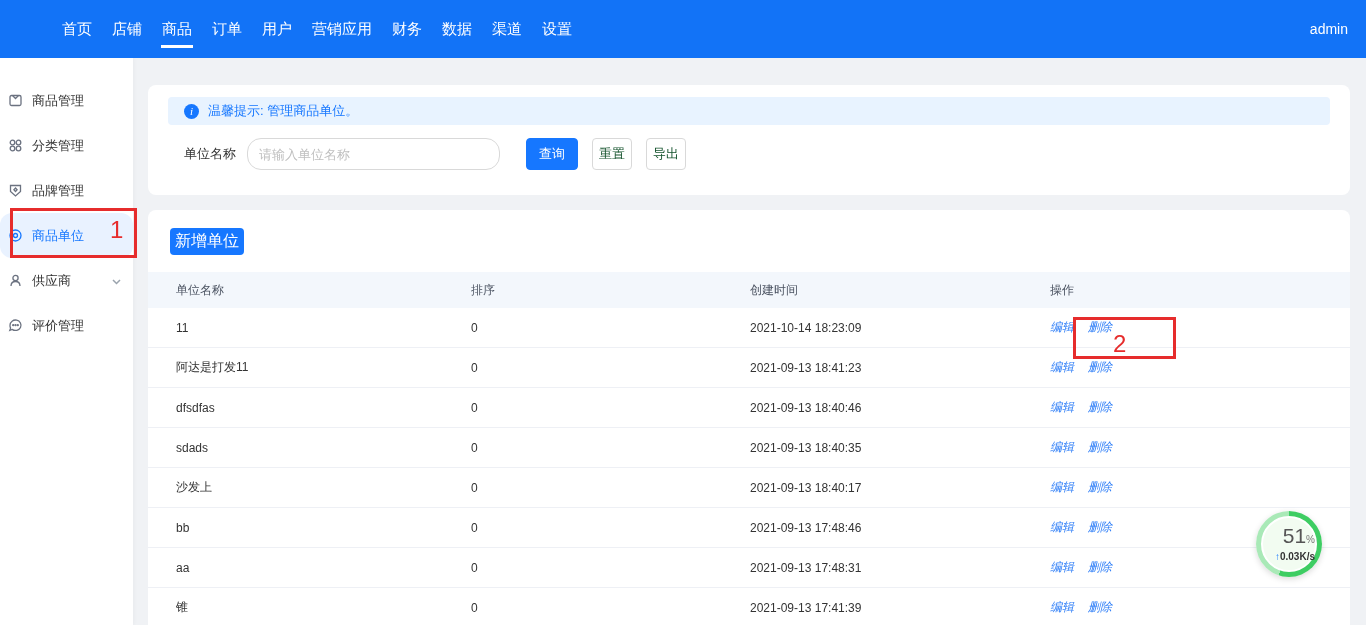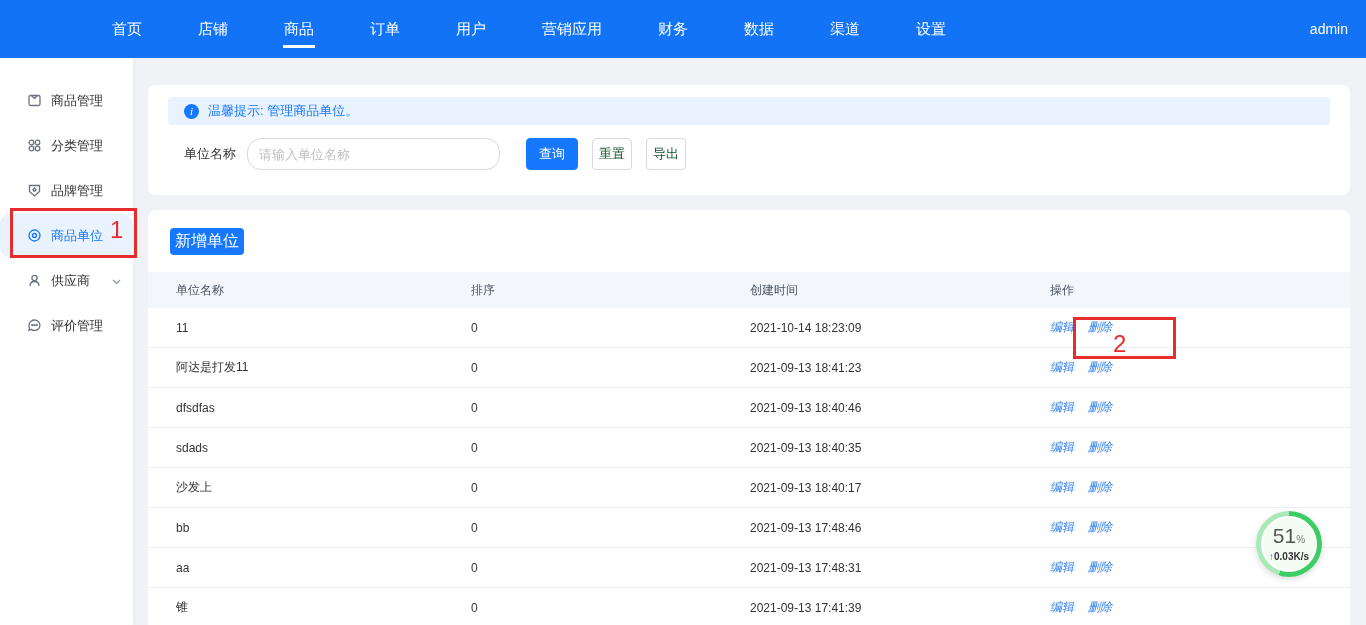--- a/index.html
+++ b/index.html
@@ -2,31 +2,31 @@
 <html><head>
 <meta charset="utf-8">
 <style>
   * { margin:0; padding:0; box-sizing:border-box; }
   html,body { width:1366px; height:625px; overflow:hidden; background:#f0f2f5;
     font-family:"Liberation Sans","DejaVu Sans",sans-serif; }
 
   
   .topbar { position:absolute; left:0; top:0; width:1366px; height:58px;
     background:#1273f7; display:flex; align-items:center; z-index:5; }
-  .nav { display:flex; margin-left:112px; gap:56px; }
+  .nav { display:flex; margin-left:62px; gap:20px; }
   .nav-item { color:#fff; font-size:15px; height:58px; line-height:58px;
     position:relative; cursor:pointer; white-space:nowrap; }
   .nav-item.active::after { content:""; position:absolute; left:50%; transform:translateX(-50%);
     bottom:10px; width:32px; height:3px; background:#fff; }
   .topbar-user { position:absolute; right:18px; color:#fff; font-size:14px; cursor:pointer; }
 
   
   .sidebar { position:absolute; left:0; top:58px; width:133px; height:567px;
     background:#fff; box-shadow:1px 0 4px rgba(0,0,0,.04); z-index:2; padding-top:20px; }
-  .side-item { height:45px; display:flex; align-items:center; padding-left:27px;
+  .side-item { height:45px; display:flex; align-items:center; padding-left:8px;
     font-size:13px; color:#333; cursor:pointer; position:relative; }
   .side-item .s-icon { width:15px; height:15px; margin-right:9px; display:inline-flex;
     align-items:center; justify-content:center; }
   .side-item .s-icon svg { stroke:#6b7280; fill:none; stroke-width:1.3; }
   .side-item.active { background:#e9f2ff; color:#1677ff;border-radius:12px; }
   .side-item.active .s-icon svg { stroke:#1677ff; }
   .side-chevron { position:absolute; right:12px; }
   .side-chevron svg { stroke:#9aa3ad; fill:none; stroke-width:1.5; }
 
   
@@ -67,21 +67,21 @@
     font-family:"Liberation Sans",sans-serif; }
   .anno-num-1 { left:110px; top:216px; }
   .anno-num-2 { left:1113px; top:330px; }
 
   
   .monitor { position:absolute; left:1256px; top:511px; width:66px; height:66px;
     border-radius:50%; background:conic-gradient(#3ecd63 0 55%, #a9e9b7 55% 100%);
     display:flex; align-items:center; justify-content:center;
     box-shadow:0 2px 6px rgba(0,0,0,.15); z-index:8; cursor:pointer; }
   .monitor-inner { width:56px; height:56px; border-radius:50%; background:#f2fcf1;
-    border:2px solid #fff; display:flex; flex-direction:column; align-items:center;
+    border:2px solid #fff; display:flex; flex-direction:column; align-items:flex-end;
     justify-content:center; }
   .monitor-pct { font-size:21px; color:#555; line-height:20px; }
   .monitor-pct .pct-sign { font-size:10px; color:#777; }
   .monitor-speed { font-size:10px; color:#333; font-weight:bold; margin-top:1px; }
   .monitor-speed .arrow { color:#1677ff; font-weight:normal; }
 </style>
 </head>
 <body>
 
 <div class="topbar">

